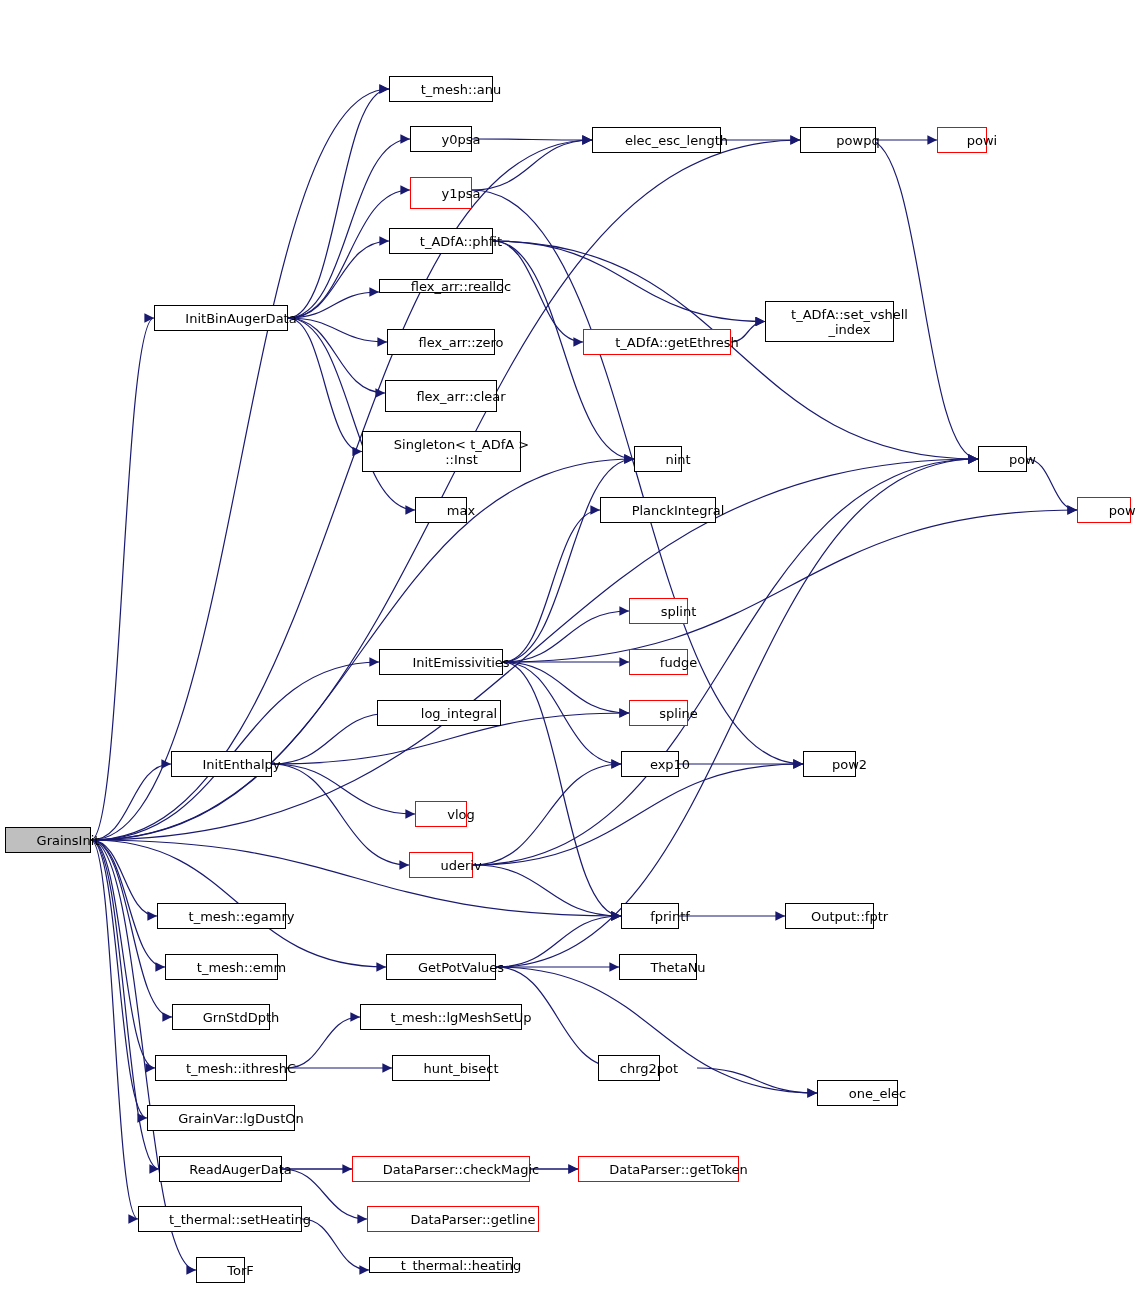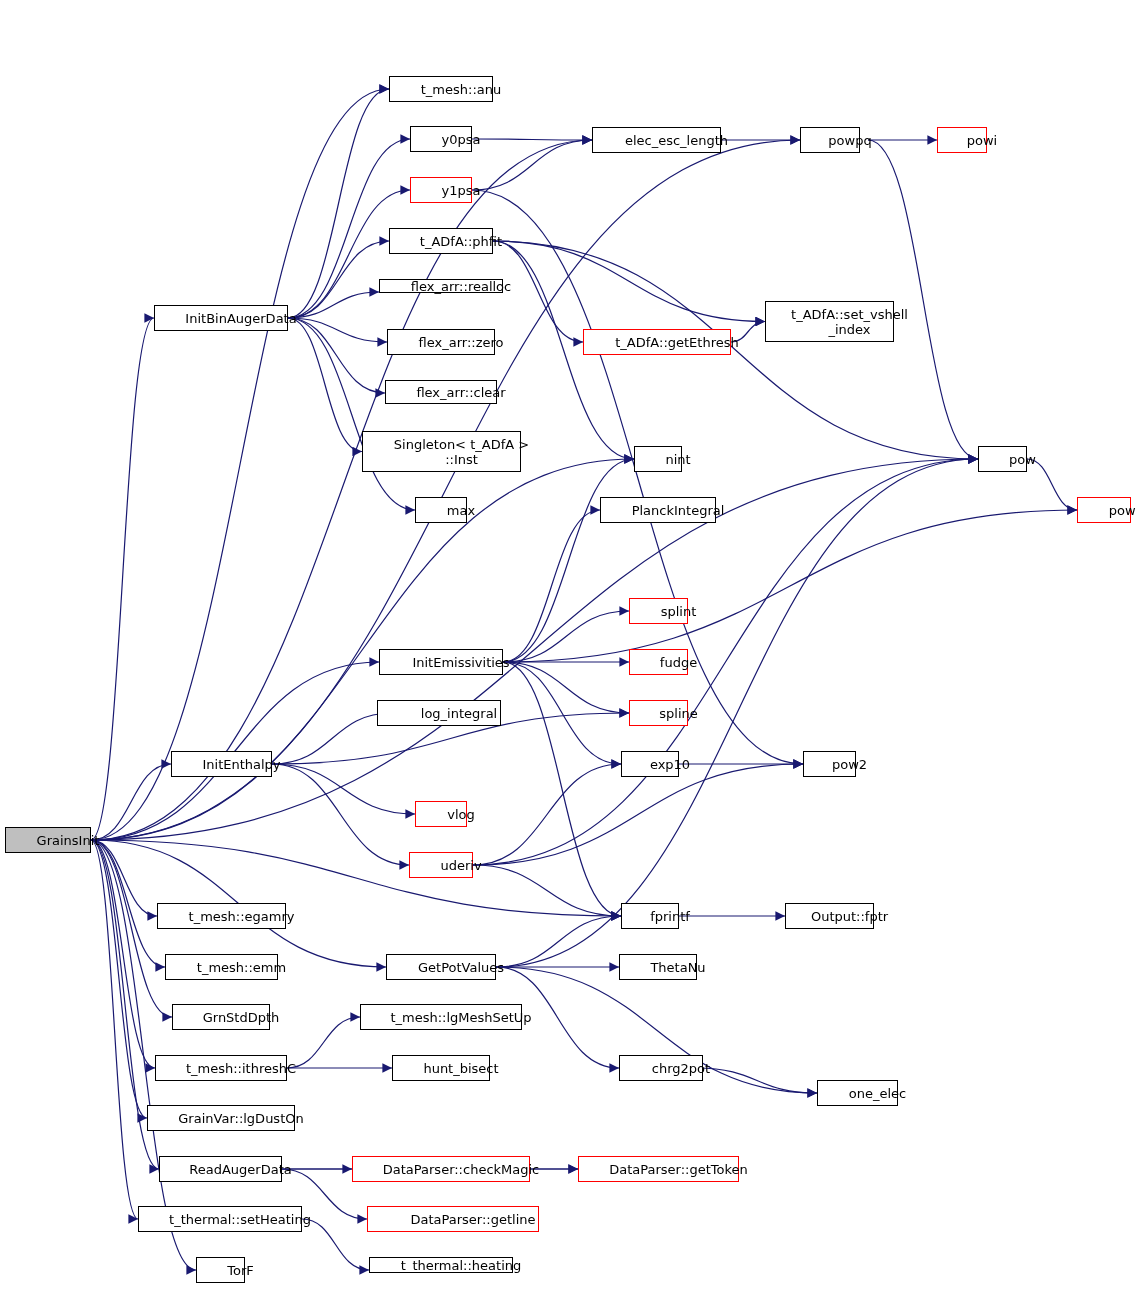--- a/index.html
+++ b/index.html
@@ -94,30 +94,30 @@
       <path d="M530,1169 C554,1169 554,1169 578,1169" fill="none" stroke="#191970" stroke-width="1.2" marker-end="url(#arr)"></path>
       <path d="M302,1219 C335.5,1219 335.5,1270 369,1270" fill="none" stroke="#191970" stroke-width="1.2" marker-end="url(#arr)"></path>
     </g>
 </svg>
 
 <div id="nodes">
   <div class="node root" style="left:5px;top:827px;width:86px;height:26px">GrainsInit</div>
   <div class="node" style="left:154px;top:305px;width:134px;height:26px">InitBinAugerData</div>
   <div class="node" style="left:389px;top:76px;width:104px;height:26px">t_mesh::anu</div>
   <div class="node" style="left:410px;top:126px;width:62px;height:26px">y0psa</div>
-  <div class="node red" style="left:410px;top:177px;width:62px;height:26px">y1psa</div>
+  <div class="node red" style="left:410px;top:177px;width:62px;height:32px">y1psa</div>
   <div class="node" style="left:389px;top:228px;width:104px;height:26px">t_ADfA::phfit</div>
   <div class="node" style="left:379px;top:279px;width:124px;height:14px">flex_arr::realloc</div>
   <div class="node" style="left:387px;top:329px;width:108px;height:26px">flex_arr::zero</div>
-  <div class="node" style="left:385px;top:380px;width:112px;height:24px">flex_arr::clear</div>
+  <div class="node" style="left:385px;top:380px;width:112px;height:32px">flex_arr::clear</div>
   <div class="node" style="left:362px;top:431px;width:159px;height:41px">Singleton&lt; t_ADfA &gt;
 ::Inst</div>
   <div class="node" style="left:415px;top:497px;width:52px;height:26px">max</div>
   <div class="node" style="left:592px;top:127px;width:129px;height:26px">elec_esc_length</div>
-  <div class="node" style="left:800px;top:127px;width:60px;height:26px">powpq</div>
+  <div class="node" style="left:800px;top:127px;width:76px;height:26px">powpq</div>
   <div class="node red" style="left:937px;top:127px;width:50px;height:26px">powi</div>
   <div class="node" style="left:765px;top:301px;width:129px;height:41px">t_ADfA::set_vshell
 _index</div>
   <div class="node red" style="left:583px;top:329px;width:148px;height:26px">t_ADfA::getEthresh</div>
   <div class="node" style="left:978px;top:446px;width:49px;height:26px">pow</div>
   <div class="node red" style="left:1077px;top:497px;width:54px;height:26px">powi</div>
   <div class="node" style="left:634px;top:446px;width:48px;height:26px">nint</div>
   <div class="node" style="left:600px;top:497px;width:116px;height:26px">PlanckIntegral</div>
   <div class="node red" style="left:629px;top:598px;width:59px;height:26px">splint</div>
   <div class="node red" style="left:629px;top:649px;width:59px;height:26px">fudge</div>
@@ -132,21 +132,21 @@
   <div class="node" style="left:621px;top:903px;width:58px;height:26px">fprintf</div>
   <div class="node" style="left:785px;top:903px;width:89px;height:26px">Output::fptr</div>
   <div class="node" style="left:157px;top:903px;width:129px;height:26px">t_mesh::egamry</div>
   <div class="node" style="left:165px;top:954px;width:113px;height:26px">t_mesh::emm</div>
   <div class="node" style="left:386px;top:954px;width:110px;height:26px">GetPotValues</div>
   <div class="node" style="left:619px;top:954px;width:78px;height:26px">ThetaNu</div>
   <div class="node" style="left:172px;top:1004px;width:98px;height:26px">GrnStdDpth</div>
   <div class="node" style="left:360px;top:1004px;width:162px;height:26px">t_mesh::lgMeshSetUp</div>
   <div class="node" style="left:155px;top:1055px;width:132px;height:26px">t_mesh::ithreshC</div>
   <div class="node" style="left:392px;top:1055px;width:98px;height:26px">hunt_bisect</div>
-  <div class="node" style="left:619px;top:1055px;width:84px;height:26px">chrg2pot</div>
+  <div class="node" style="left:598px;top:1055px;width:62px;height:26px">chrg2pot</div>
   <div class="node" style="left:147px;top:1105px;width:148px;height:26px">GrainVar::lgDustOn</div>
   <div class="node" style="left:817px;top:1080px;width:81px;height:26px">one_elec</div>
   <div class="node" style="left:159px;top:1156px;width:123px;height:26px">ReadAugerData</div>
   <div class="node red" style="left:352px;top:1156px;width:178px;height:26px">DataParser::checkMagic</div>
   <div class="node red" style="left:578px;top:1156px;width:161px;height:26px">DataParser::getToken</div>
   <div class="node red" style="left:367px;top:1206px;width:172px;height:26px">DataParser::getline</div>
   <div class="node" style="left:138px;top:1206px;width:164px;height:26px">t_thermal::setHeating</div>
   <div class="node" style="left:196px;top:1257px;width:49px;height:26px">TorF</div>
   <div class="node" style="left:369px;top:1257px;width:144px;height:16px">t_thermal::heating</div>
 </div>

